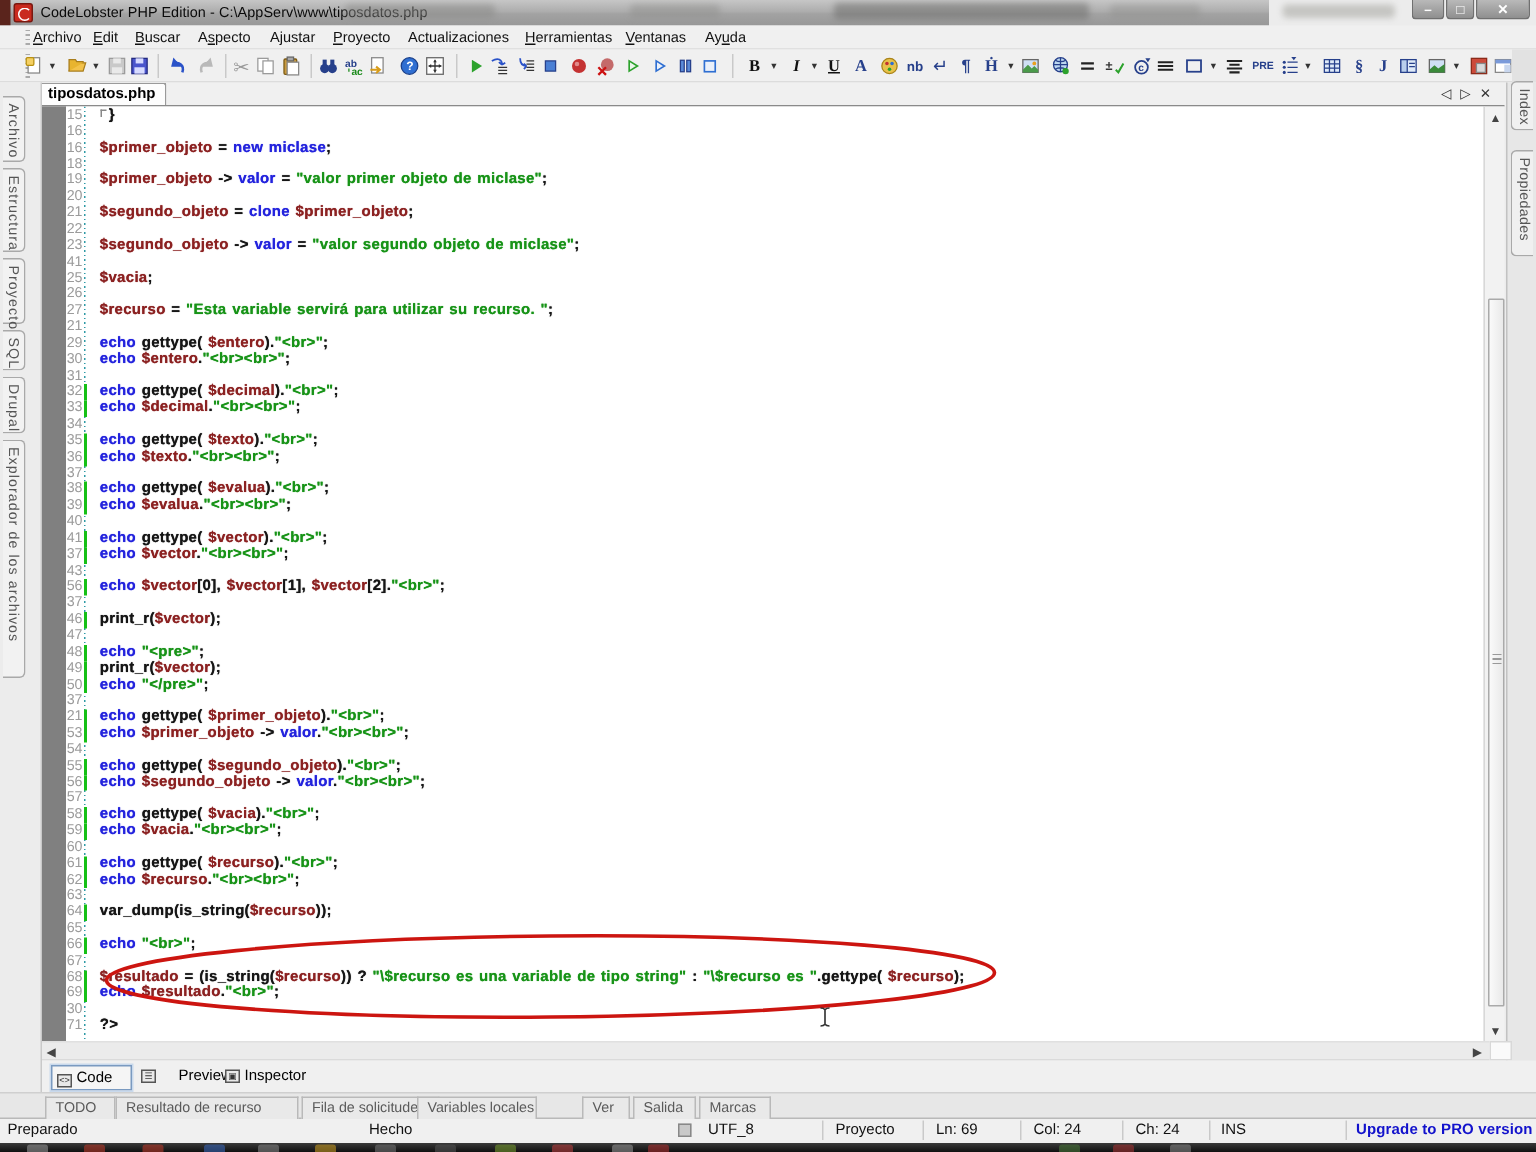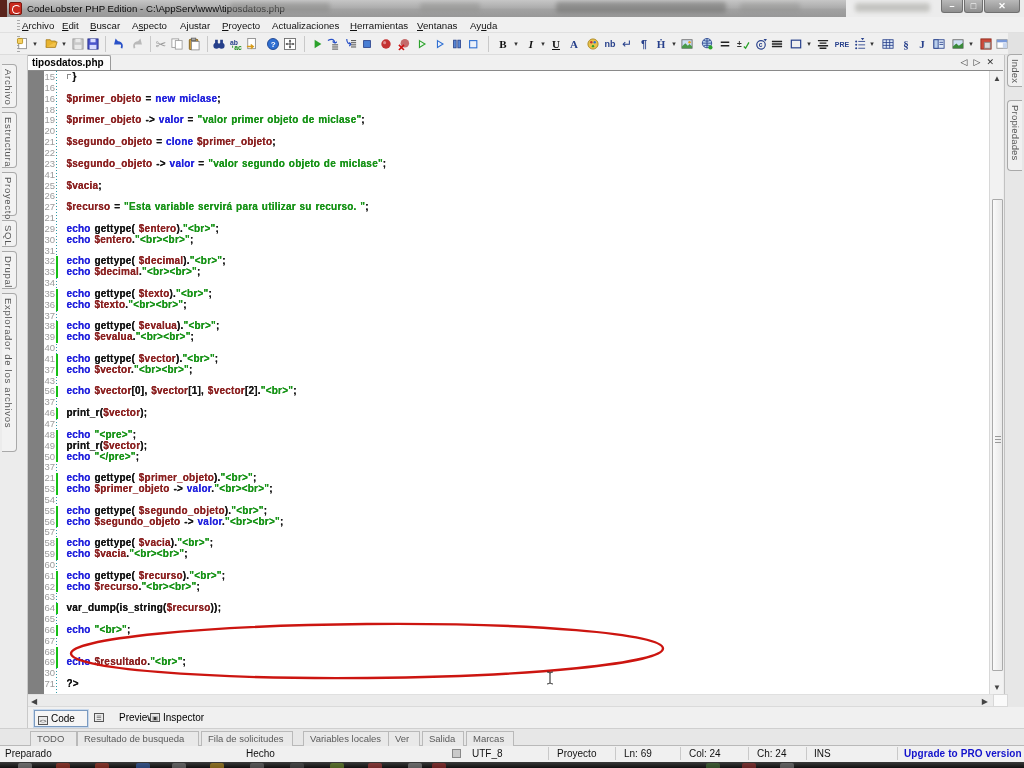--- a/index.html
+++ b/index.html
@@ -534,20 +534,21 @@
 <div class="gn" style="top:532.26px">64</div>
 <div class="gb" style="top:532.26px"></div>
 <div class="cl" style="top:532.26px">var_dump(is_string(<b class="v">$recurso</b>));</div>
 <div class="gn" style="top:543.10px">65</div>
 <div class="gn" style="top:553.94px">66</div>
 <div class="gb" style="top:553.94px"></div>
 <div class="cl" style="top:553.94px"><b class="k">echo</b> <b class="s">"&lt;br&gt;"</b>;</div>
 <div class="gn" style="top:564.78px">67</div>
 <div class="gn" style="top:575.62px">68</div>
 <div class="gb" style="top:575.62px"></div>
+<div class="cl" style="top:575.62px"><b class="v">$resultado</b> = (is_string(<b class="v">$recurso</b>)) ? <b class="s">"\$recurso es una variable de tipo string"</b> : <b class="s">"\$recurso es "</b>.gettype( <b class="v">$recurso</b>);</div>
 <div class="gn" style="top:586.46px">69</div>
 <div class="gb" style="top:586.46px"></div>
 <div class="cl" style="top:586.46px"><b class="k">echo</b> <b class="v">$resultado</b>.<b class="s">"&lt;br&gt;"</b>;</div>
 <div class="gn" style="top:597.30px">30</div>
 <div class="gn" style="top:608.14px">71</div>
 <div class="cl" style="top:608.14px">?&gt;</div>
 </div>
 
 <svg id="ellipse" style="position:absolute;left:64px;top:616px" width="610" height="70" viewBox="0 0 610 70">
  <ellipse cx="303" cy="35" rx="296" ry="27" fill="none" stroke="#cc1510" stroke-width="2.4" transform="rotate(-0.5 303 35)"></ellipse>
@@ -574,23 +575,23 @@
  <div id="codebtn">Code</div>
  <div class="vicon" style="left:10px;top:9px">&lt;&gt;</div>
  <div class="vicon" style="left:66px">☰</div>
     <span class="vlabel" style="left:91px">Preview</span>
  <div class="vicon" style="left:122px">▣</div>
     <span class="vlabel" style="left:135px">Inspector</span>
 </div>
 
 <div id="btabs">
     <div class="bt" style="left:30px;width:47px">TODO</div>
-    <div class="bt" style="left:77px;width:122px">Resultado de busqueda</div>
+    <div class="bt" style="left:77px;width:122px">Resultado de recurso</div>
     <div class="bt" style="left:201px;width:92px">Fila de solicitudes</div>
-    <div class="bt" style="left:303px;width:110px">Variables locales</div>
+    <div class="bt" style="left:278px;width:80px">Variables locales</div>
     <div class="bt" style="left:388px;width:32px">Ver</div>
     <div class="bt" style="left:422px;width:42px">Salida</div>
     <div class="bt" style="left:466px;width:48px">Marcas</div>
   </div>
 
 <div id="statusbar">
  <span style="left:5px">Preparado</span>
  <span style="left:246px">Hecho</span>
  <span style="left:452px;width:9px;height:9px;background:#c9c9c9;border:1px solid #888;top:3px"></span>
  <span style="left:472px">UTF_8</span>

